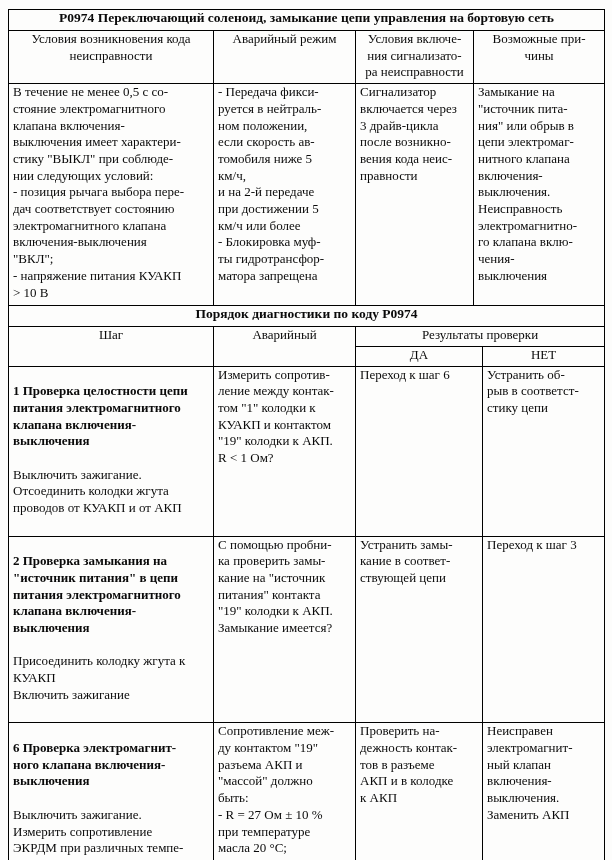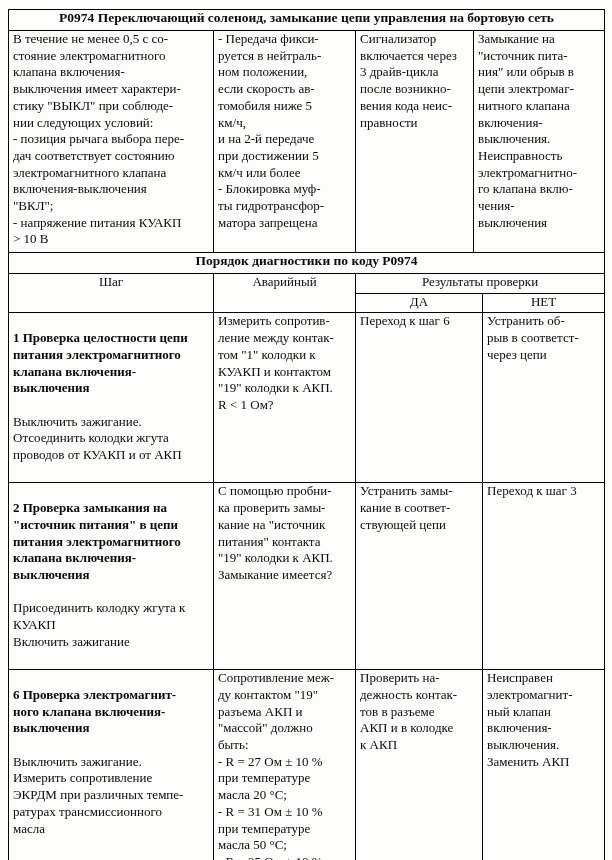--- a/index.html
+++ b/index.html
@@ -62,20 +62,30 @@
   <table class="first">
     <colgroup>
       <col style="width:205px">
         <col style="width:142px">
         <col style="width:118px">
         <col style="width:131px">
     </colgroup>
     <tbody>
       <tr>
         <td colspan="4" class="title-cell">P0974 Переключающий соленоид, замыкание цепи управления на бортовую сеть</td>
+      </tr>
+      <tr class="hdr-top">
+        <td class="hc">Условия возникновения кода
+неисправности</td>
+        <td class="hc">Аварийный режим</td>
+        <td class="hc">Условия включе-
+ния сигнализато-
+ра неисправности</td>
+        <td class="hc">Возможные при-
+чины</td>
       </tr>
       <tr class="fault-body">
         <td>В течение не менее 0,5 с со-
 стояние электромагнитного
 клапана включения-
 выключения имеет характери-
 стику "ВЫКЛ" при соблюде-
 нии следующих условий:
 - позиция рычага выбора пере-
 дач соответствует состоянию
@@ -151,21 +161,21 @@
         </td>
         <td>Измерить сопротив-
 ление между контак-
 том "1" колодки к
 КУАКП и контактом
 "19" колодки к АКП.
 R &lt; 1 Ом?</td>
         <td>Переход к шаг 6</td>
         <td>Устранить об-
 рыв в соответст-
-через цепи</td>
+стику цепи</td>
       </tr>
 
       <tr class="step-2">
         <td>
           <div class="b">2 Проверка замыкания на
 "источник питания" в цепи
 питания электромагнитного
 клапана включения-
 выключения</div>
           <div>Присоединить колодку жгута к

